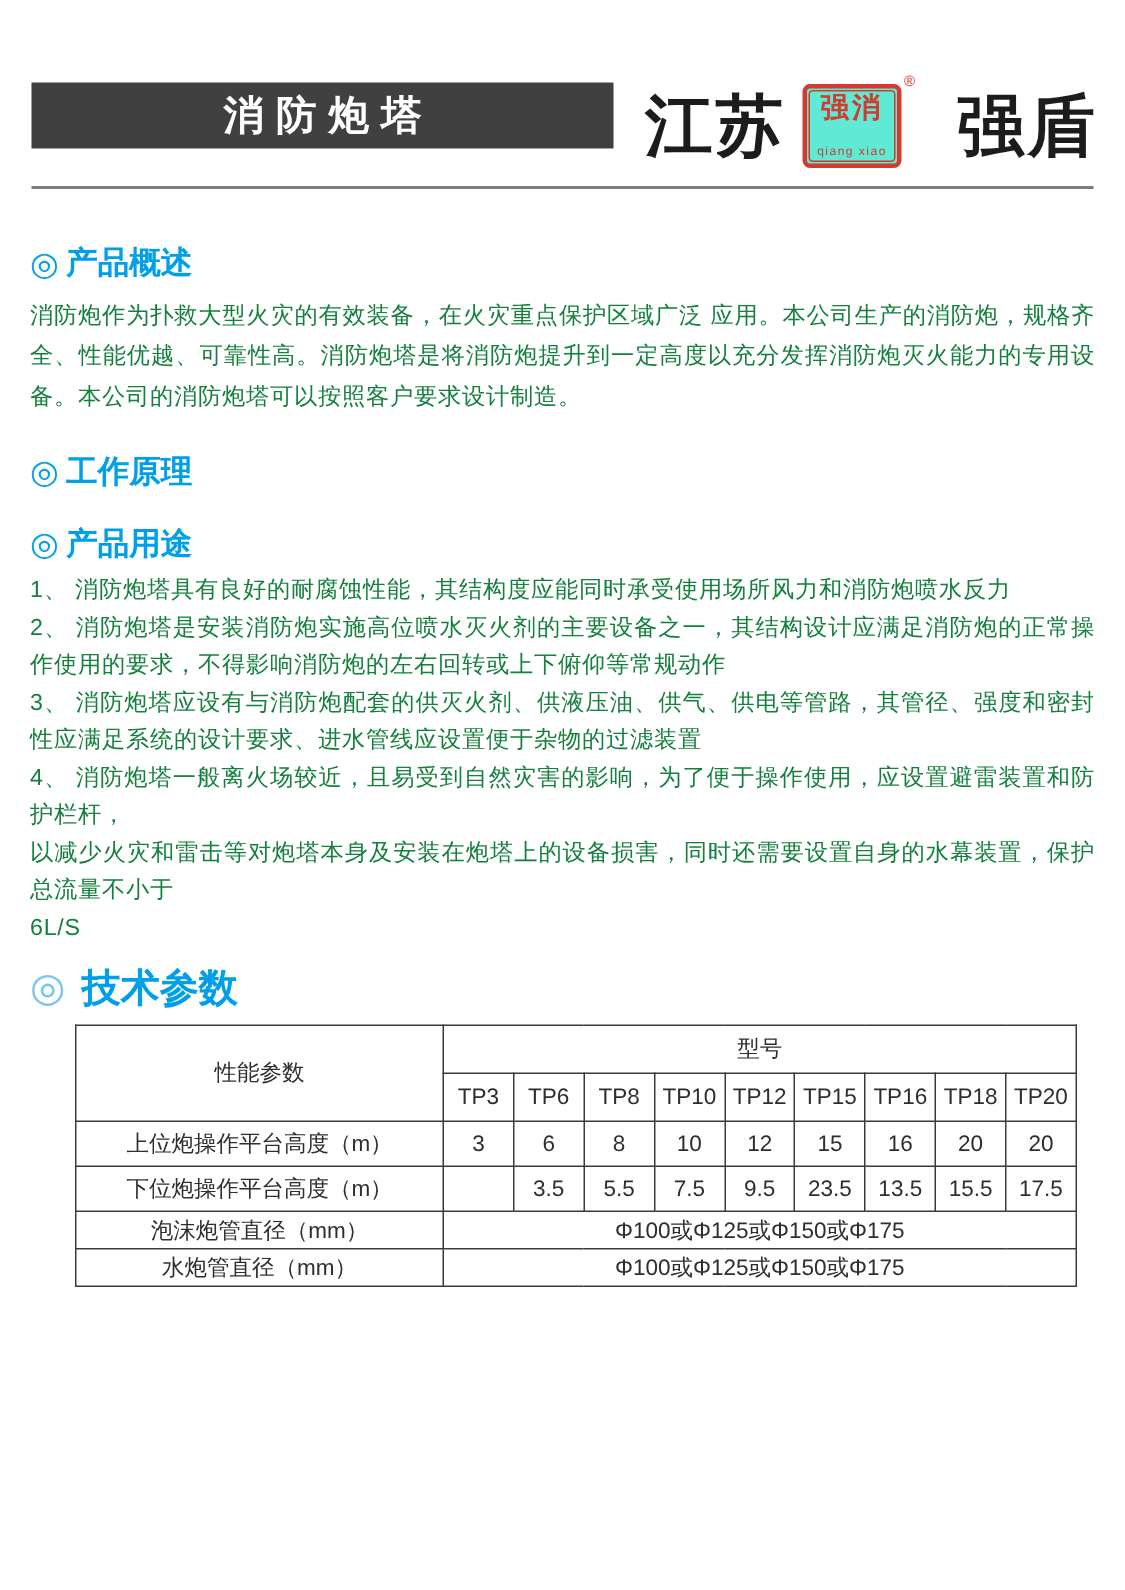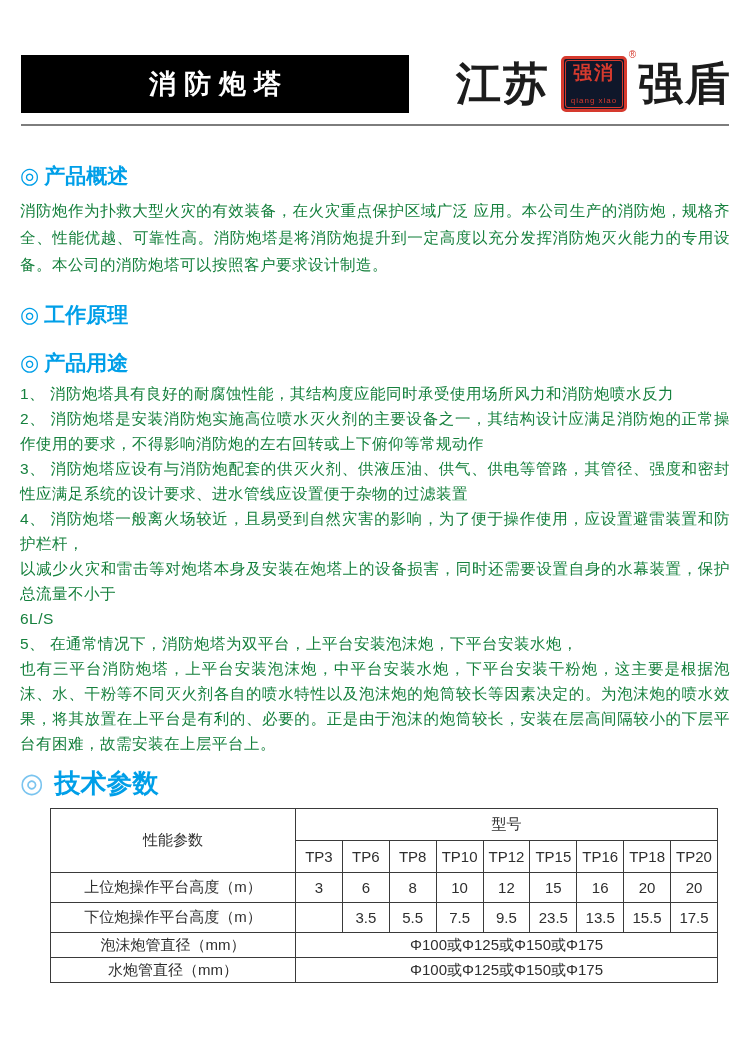--- a/index.html
+++ b/index.html
@@ -3,36 +3,36 @@
 <meta charset="utf-8">
 <style>
   html,body { margin:0; padding:0; }
   body {
     width:750px; height:1060px; background:#ffffff; overflow:hidden;
     font-family:"Liberation Sans","DejaVu Sans",sans-serif;
     color:#404040;
   }
   .header { position:relative; height:127px; }
   .banner {
-    position:absolute; left:21px; top:55px; width:388px; height:58px;
-    background:#000000; display:flex; align-items:center; justify-content:center;
+    position:absolute; left:21px; top:55px; width:388px; height:44px;
+    background:#404040; display:flex; align-items:center; justify-content:center;
   }
   .banner-title {
     color:#ffffff; font-size:27px; font-weight:bold; letter-spacing:8px; padding-left:8px;
   }
   .logo {
     position:absolute; right:18px; top:55px; height:58px;
     display:flex; align-items:center; gap:9px;
   }
-  .brand { font-size:45px; font-weight:900; color:#1c1c1c; letter-spacing:2px; }
+  .brand { font-size:45px; font-weight:900; color:#1c1c1c; letter-spacing:2px;margin-left:26px; }
   .stamp-wrap { position:relative; margin:0 2px; }
   .stamp {
     width:60px; height:50px; border:3px solid #d63a2e; border-radius:5px;
     display:flex; flex-direction:column; align-items:center; justify-content:center;
-    position:relative; background:#0f172a;
+    position:relative; background:#5eead4;
   }
   .stamp::after {
     content:""; position:absolute; inset:1px; border:1px solid #d63a2e; border-radius:3px;
   }
   .stamp-cn { color:#d63a2e; font-size:19px; font-weight:bold; letter-spacing:2px; line-height:1; }
   .stamp-py { color:#d63a2e; font-size:8px; line-height:1; margin-top:15px; letter-spacing:1px; }
   .reg { position:absolute; top:-7px; right:-9px; color:#d63a2e; font-size:10px; }
   .divider { position:absolute; left:21px; right:21px; top:124px; height:2px; background:#7d7d7d; }
 
   .content { padding:0 20px; }
@@ -107,22 +107,20 @@
     <span class="bullet">◎</span>
     <span>产品用途</span>
   </h2>
   <div class="usage-list">
     <p class="body">1、 消防炮塔具有良好的耐腐蚀性能，其结构度应能同时承受使用场所风力和消防炮喷水反力</p>
     <p class="body">2、 消防炮塔是安装消防炮实施高位喷水灭火剂的主要设备之一，其结构设计应满足消防炮的正常操作使用的要求，不得影响消防炮的左右回转或上下俯仰等常规动作</p>
     <p class="body">3、 消防炮塔应设有与消防炮配套的供灭火剂、供液压油、供气、供电等管路，其管径、强度和密封性应满足系统的设计要求、进水管线应设置便于杂物的过滤装置</p>
     <p class="body">4、 消防炮塔一般离火场较近，且易受到自然灾害的影响，为了便于操作使用，应设置避雷装置和防护栏杆，
 以减少火灾和雷击等对炮塔本身及安装在炮塔上的设备损害，同时还需要设置自身的水幕装置，保护总流量不小于
 6L/S</p>
-    <p class="body">5、 在通常情况下，消防炮塔为双平台，上平台安装泡沫炮，下平台安装水炮，
-也有三平台消防炮塔，上平台安装泡沫炮，中平台安装水炮，下平台安装干粉炮，这主要是根据泡沫、水、干粉等不同灭火剂各自的喷水特性以及泡沫炮的炮筒较长等因素决定的。为泡沫炮的喷水效果，将其放置在上平台是有利的、必要的。正是由于泡沫的炮筒较长，安装在层高间隔较小的下层平台有困难，故需安装在上层平台上。</p>
   </div>
 
   <h2 id="h-specs">
     <span class="bullet">◎</span>
     <span>技术参数</span>
   </h2>
 
   <table class="specs">
     <tbody>
         <tr class="hr1">

